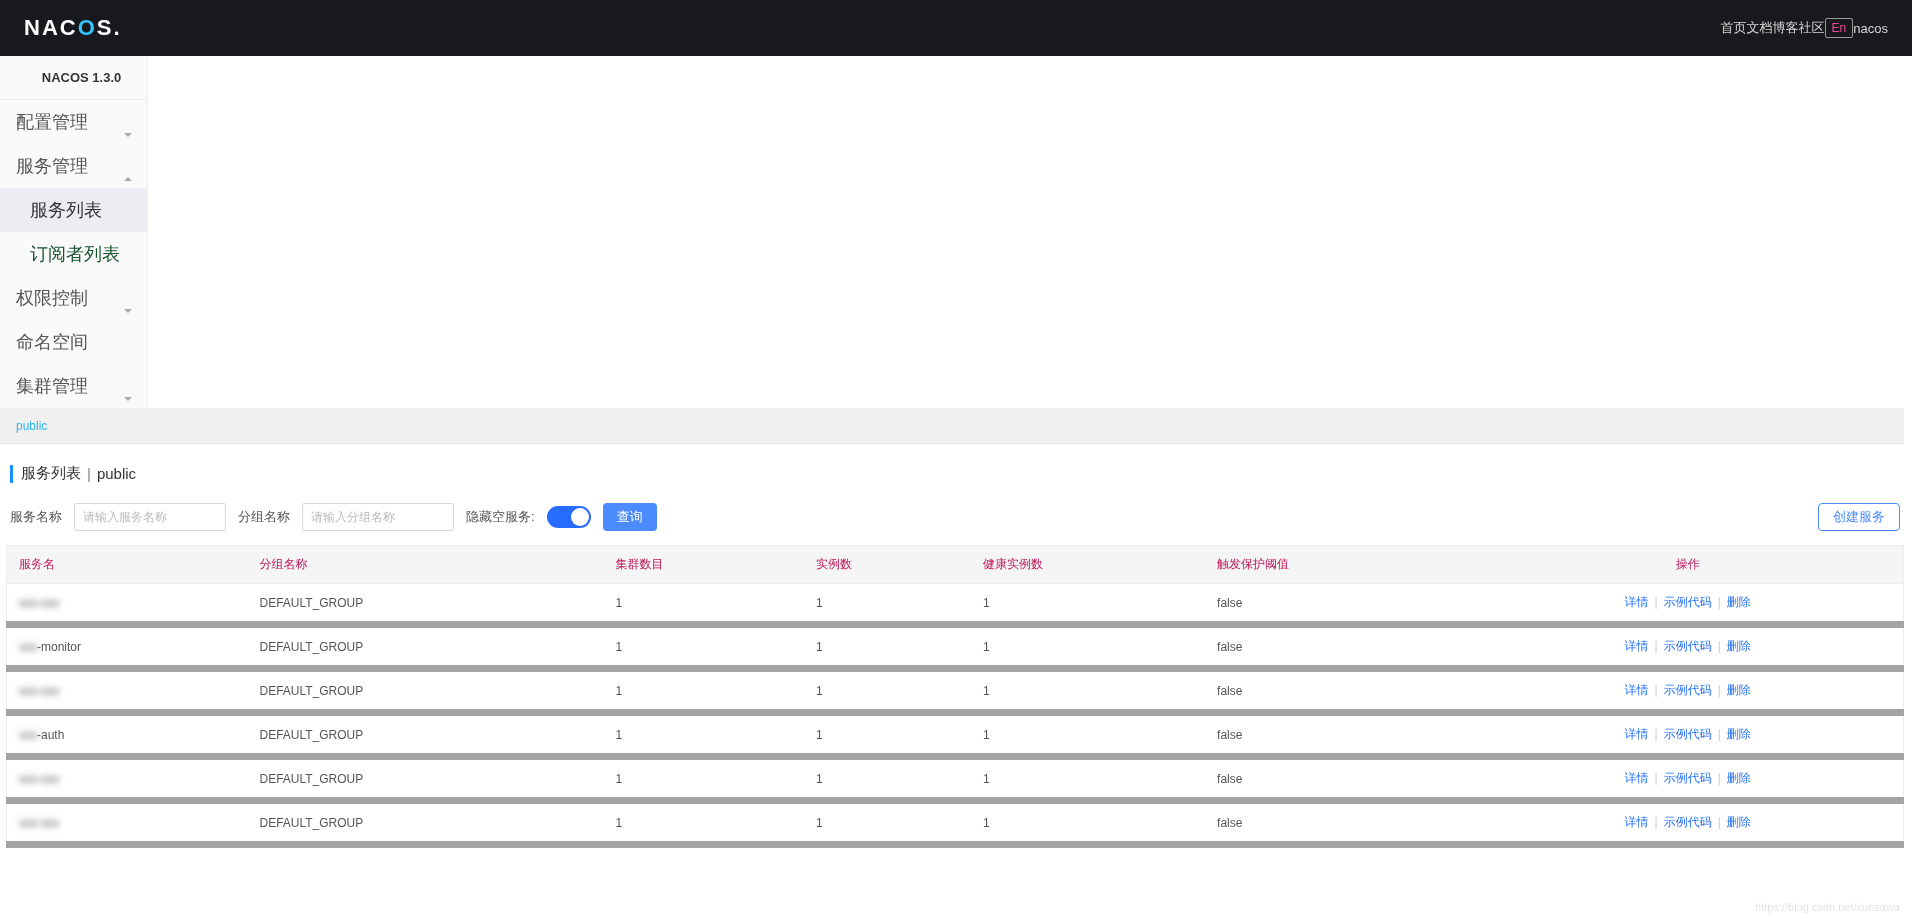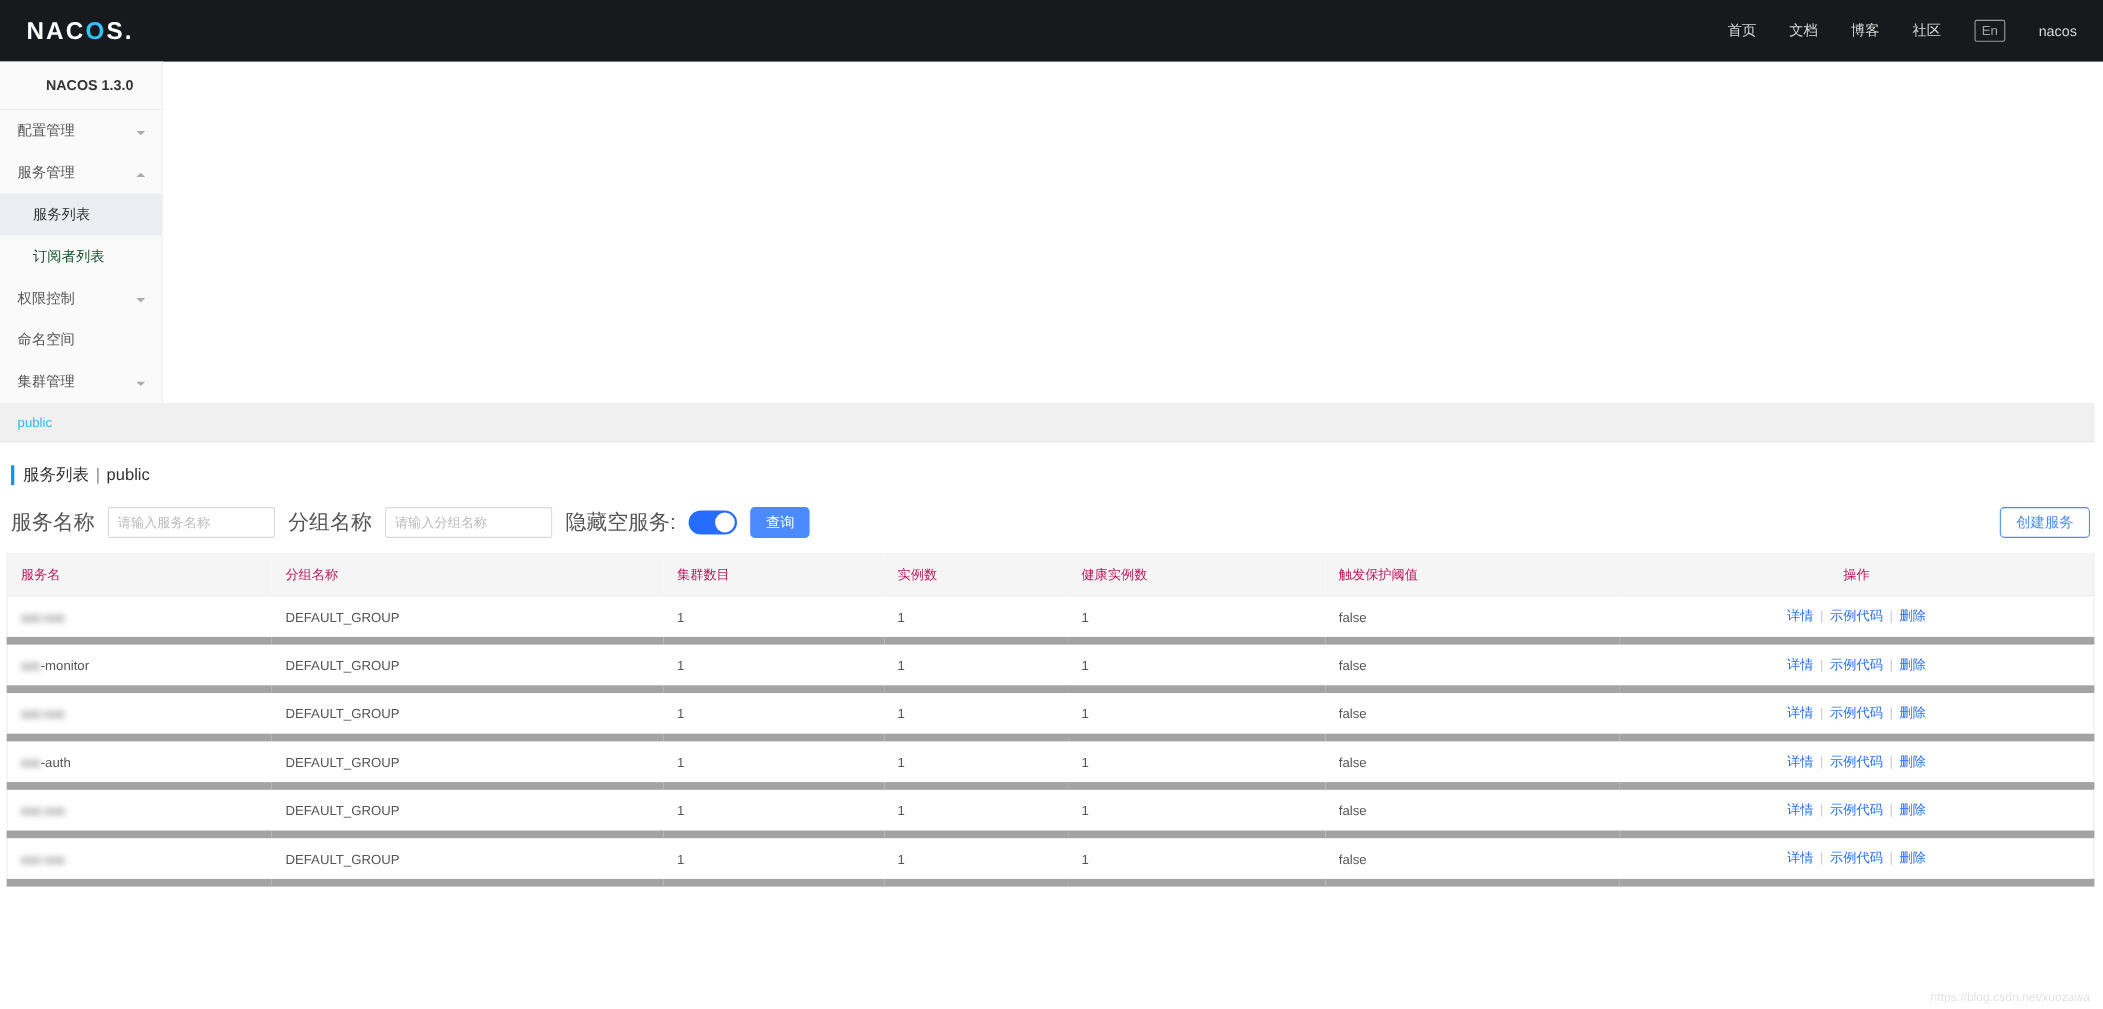--- a/index.html
+++ b/index.html
@@ -24,30 +24,29 @@
     font-size: 22px;
     font-weight: 600;
     letter-spacing: 2px;
     color: #fff;
     font-family: Arial, sans-serif;
   }
   .top-header .logo .ac { color: #34c3ff; }
   .top-header .nav {
     display: flex;
     align-items: center;
-    gap: 30px;
   }
   .top-header .nav a {
     color: #d8d8d8;
     font-size: 13px;
     text-decoration: none;
   }
   .lang-box {
     border: 1px solid #999;
-    color: #a3a3a3;
+    color: #ec4899;
     padding: 2px 6px;
     font-size: 12px;
     border-radius: 2px;
   }
 
   
   .layout {
     display: flex;
     height: calc(100vh - 56px);
     flex-direction: column;
@@ -63,24 +62,24 @@
   .sidebar .brand {
     padding: 14px 0 14px 16px;
     font-weight: 600;
     font-size: 13px;
     color: #333;
     border-bottom: 1px solid #eee;
     text-align: center;
   }
   .sidebar .menu-item {
     display: flex;
-    align-items: center;
+    align-items: flex-end;
     justify-content: space-between;
     padding: 10px 14px 10px 16px;
-    font-size: 13px;
+    font-size: 18px;
     color: #555;
     cursor: pointer;
   }
   .sidebar .menu-item.sub {
     padding-left: 30px;
     color: #14532d;
   }
   .sidebar .menu-item.selected {
     background: #ebedf2;
     color: #333;
@@ -127,21 +126,21 @@
     margin: 0 6px;
   }
 
   .filter-row {
     display: flex;
     align-items: center;
     gap: 12px;
     padding: 8px 4px 14px;
   }
   .filter-row label {
-    font-size: 19px;
+    font-size: 13px;
     color: #555;
   }
   .filter-row input[type=text] {
     height: 28px;
     padding: 2px 8px;
     border: 1px solid #d9d9d9;
     border-radius: 2px;
     width: 152px;
     font-size: 12px;
   }

